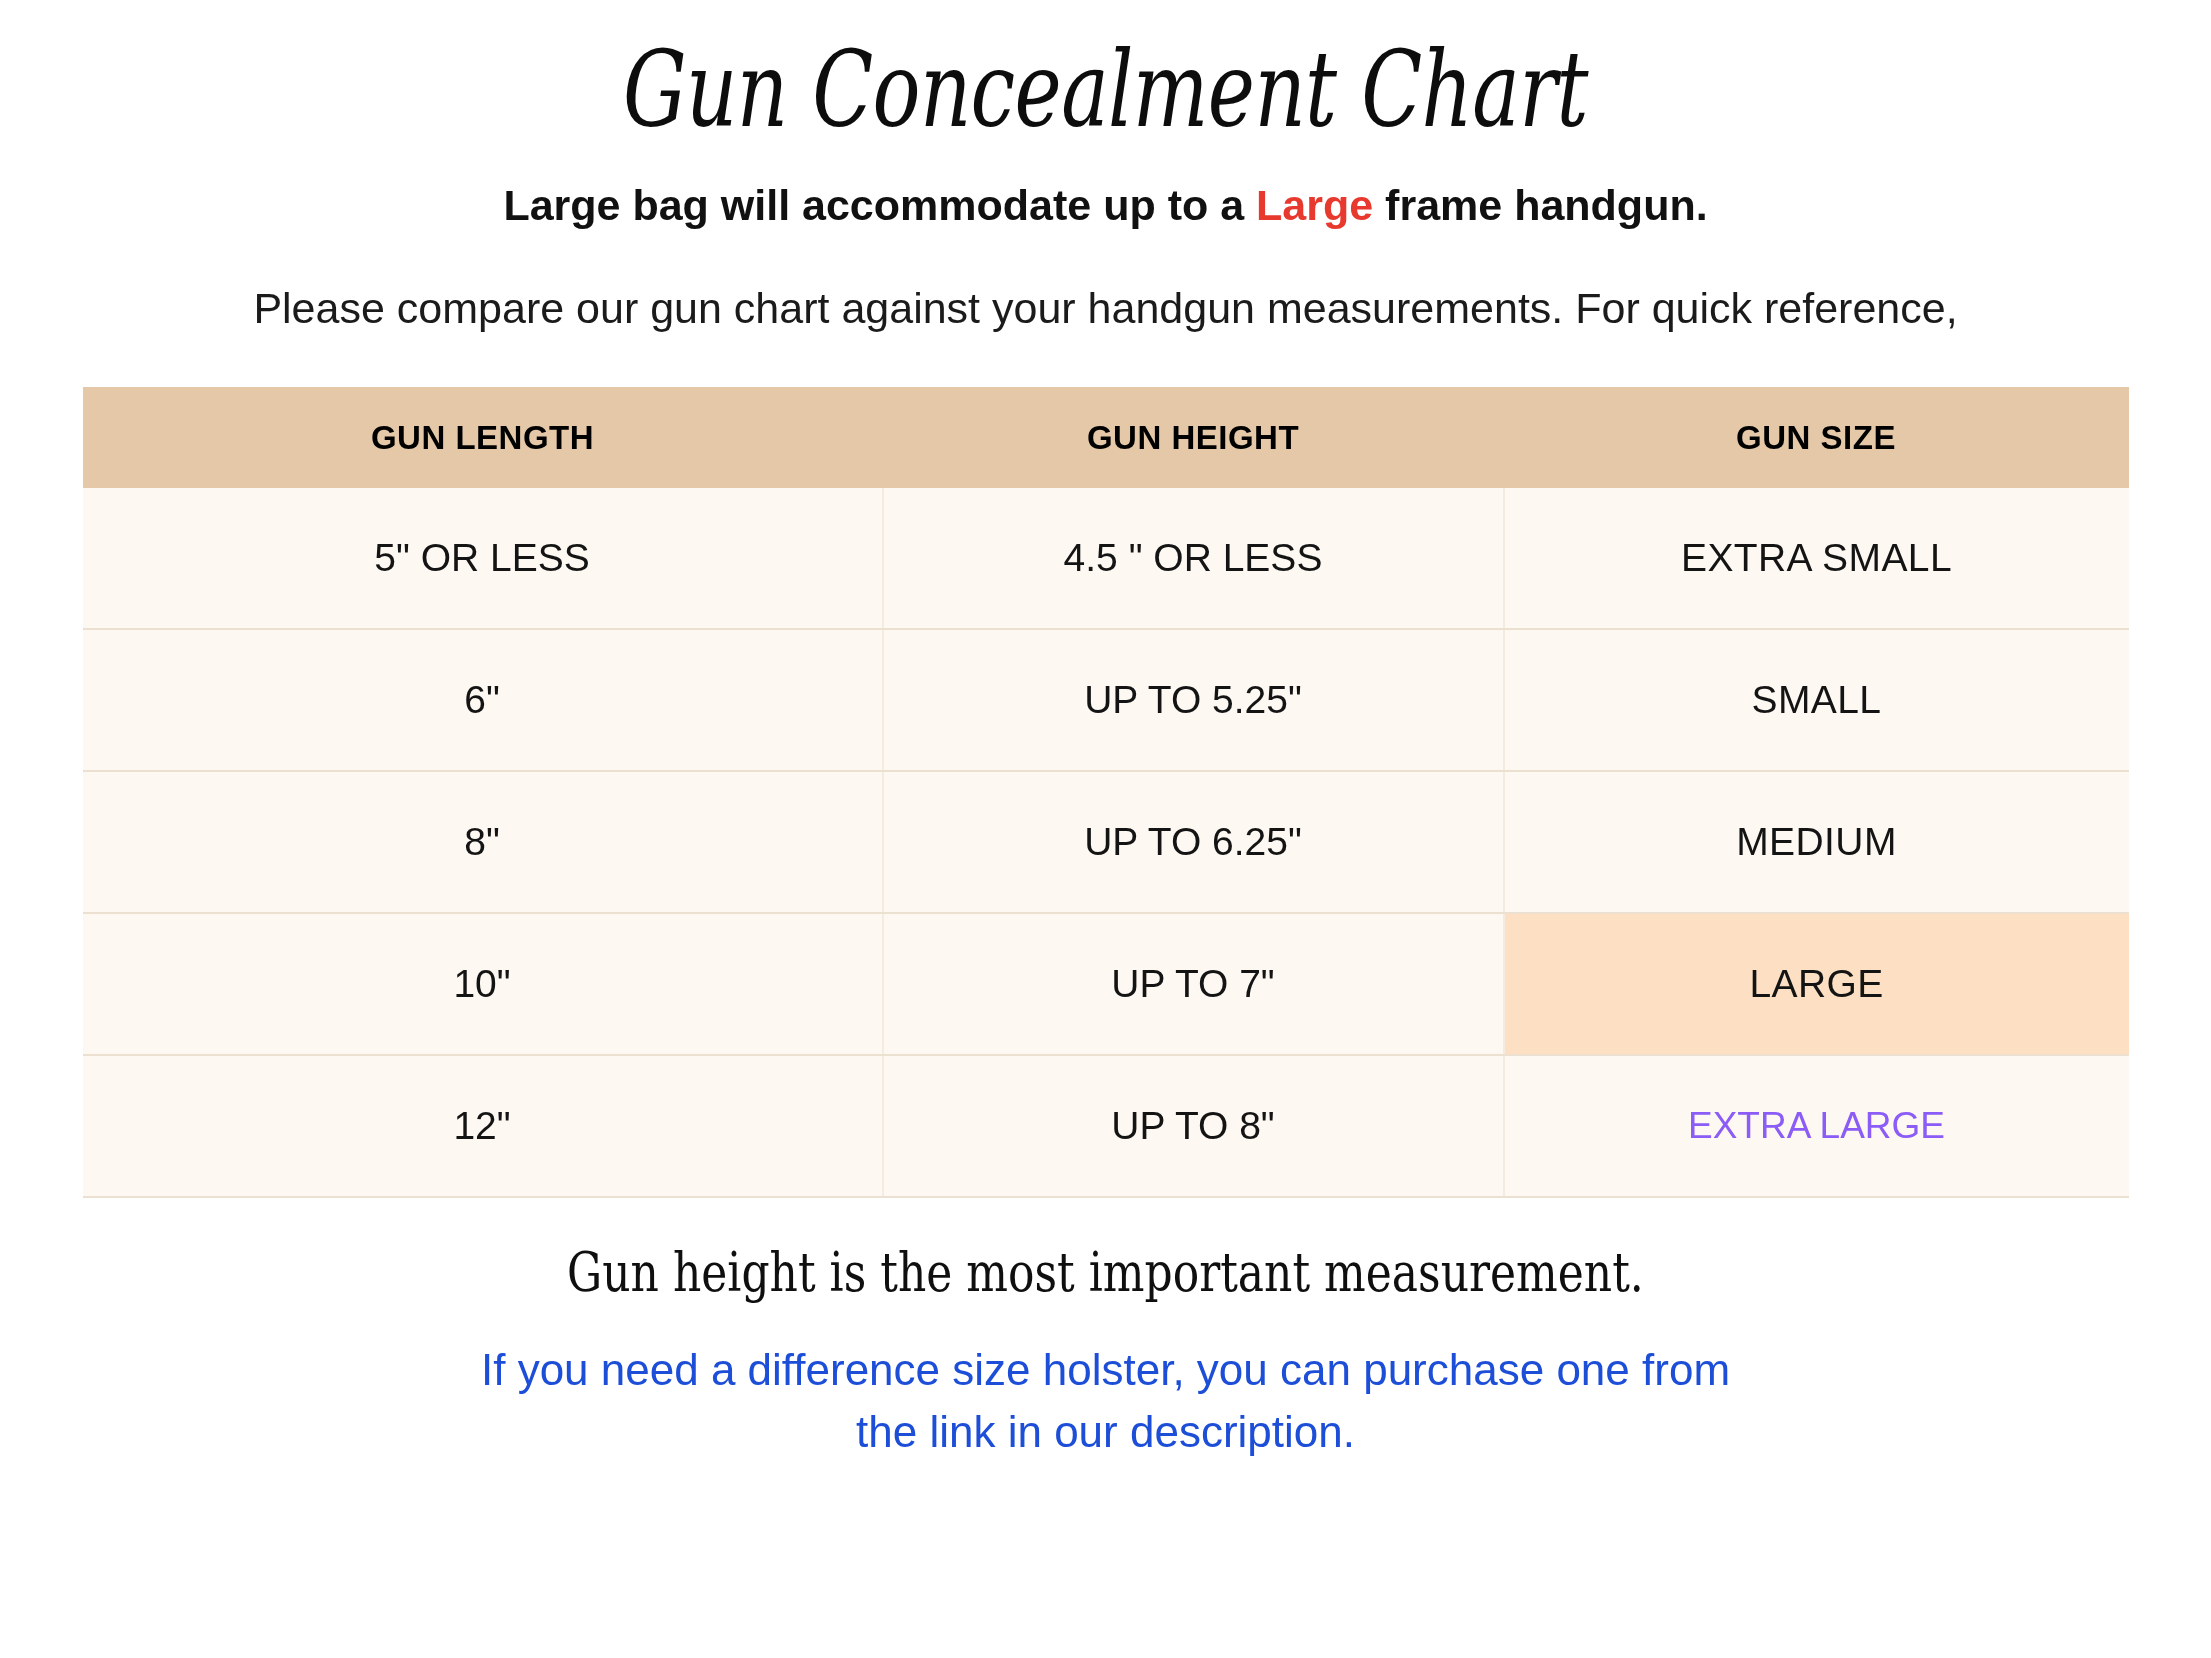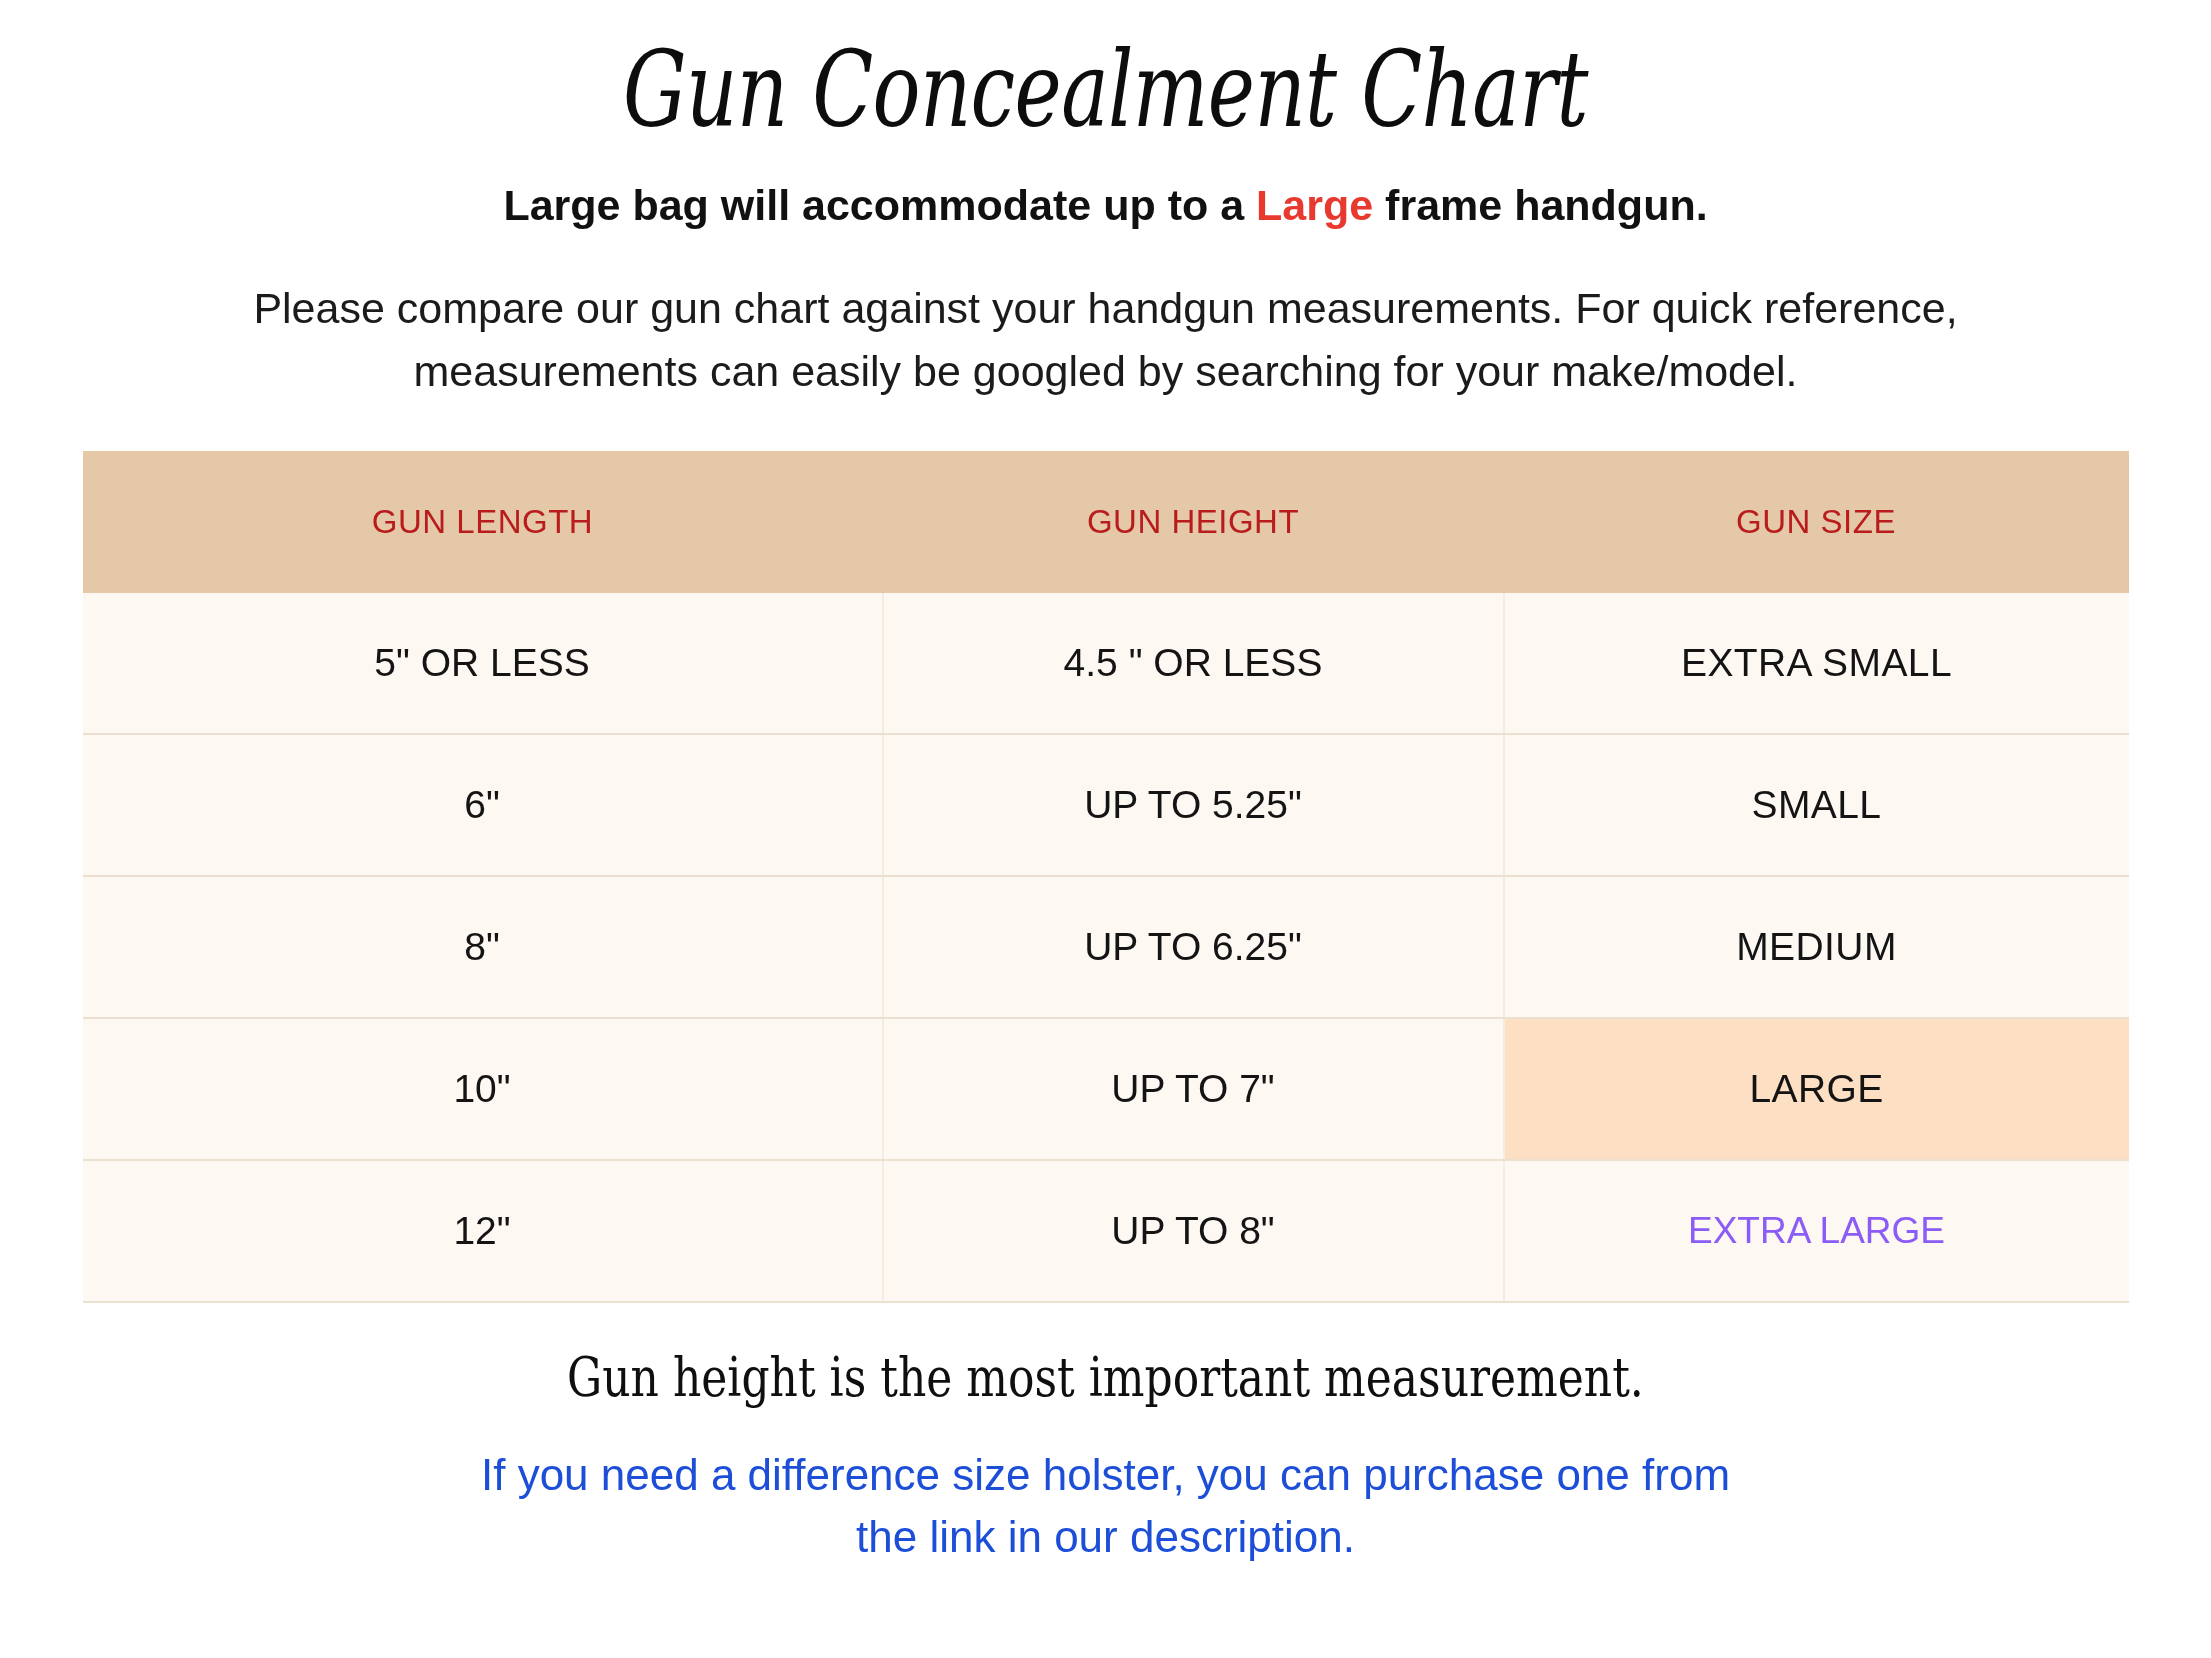--- a/index.html
+++ b/index.html
@@ -76,27 +76,27 @@
     width: 2046px;
     border-collapse: collapse;
     table-layout: fixed;
   }
   table.gun-table col.c1 { width: 800px; }
   table.gun-table col.c2 { width: 621px; }
   table.gun-table col.c3 { width: 625px; }
 
   table.gun-table thead th {
     background: #e4c8a8;
-    color: #b91c1c;
-    font-family: "Liberation Sans", sans-serif;
-    font-weight: normal;
+    color: #000000;
+    font-family: "Liberation Sans", sans-serif;
+    font-weight: bold;
     font-size: 33px;
     letter-spacing: 0.5px;
     text-align: center;
-    height: 142px;
+    height: 101px;
     vertical-align: middle;
     border: none;
     padding: 0;
   }
 
   table.gun-table tbody td {
     background: #fdf8f2;
     color: #141414;
     font-family: "Liberation Sans", sans-serif;
     font-weight: 400;
@@ -160,21 +160,20 @@
 <body>
 
 <div class="page">
 
   <h1 class="title">Gun Concealment Chart</h1>
 
   <p class="subtitle"><span>Large bag will accommodate up to a </span><span class="accent">Large</span><span> frame handgun.</span></p>
 
   <p class="intro">
     <span class="intro-line">Please compare our gun chart against your handgun measurements. For quick reference,</span>
-    <span class="intro-line">measurements can easily be googled by searching for your make/model.</span>
   </p>
 
   <div class="table-wrap">
     <table class="gun-table">
       <colgroup>
         <col class="c1">
           <col class="c2">
           <col class="c3">
       </colgroup>
       <thead>

